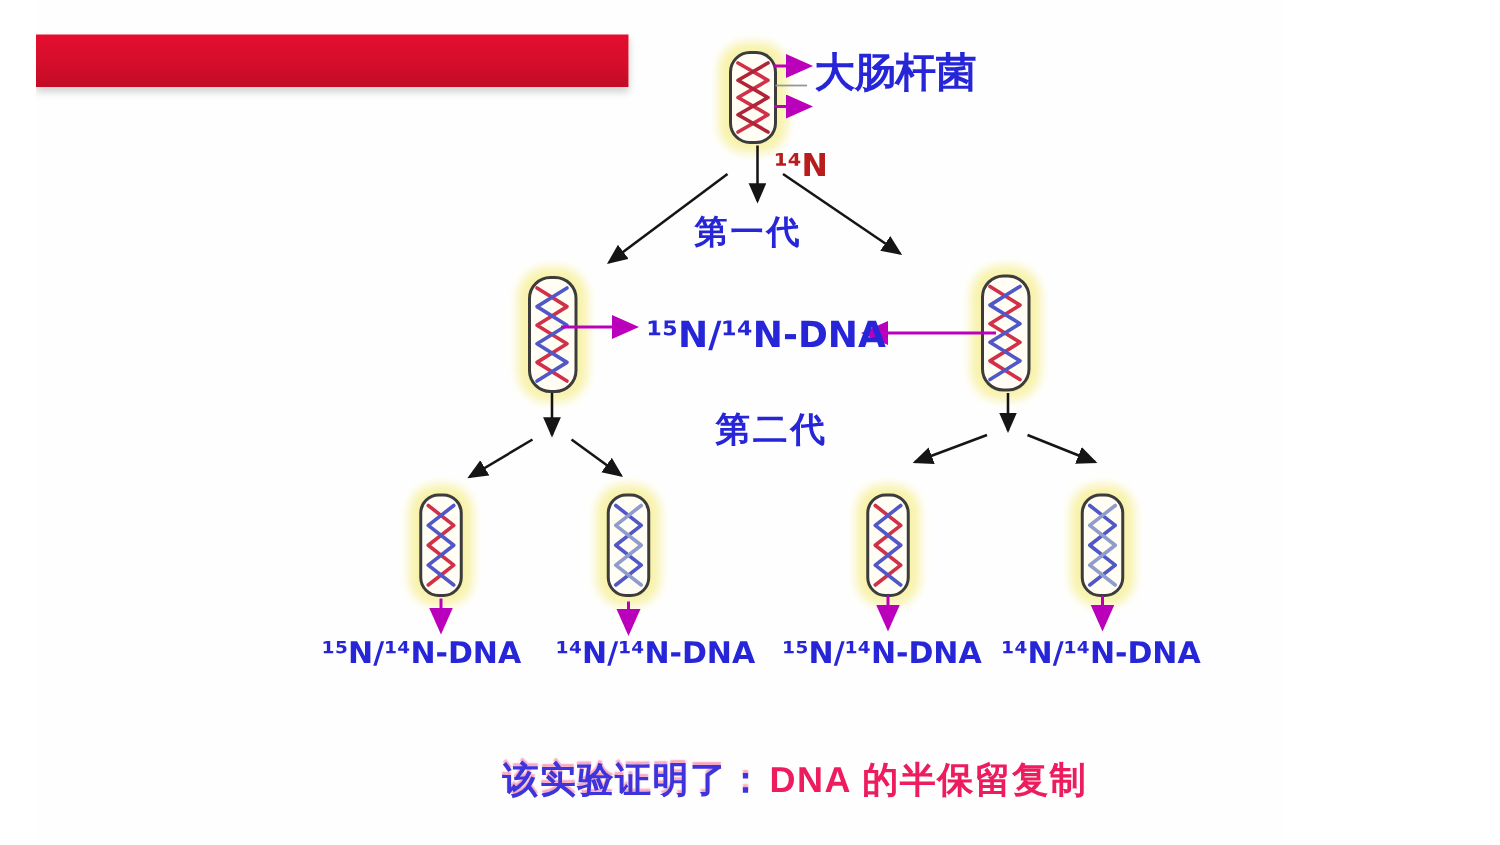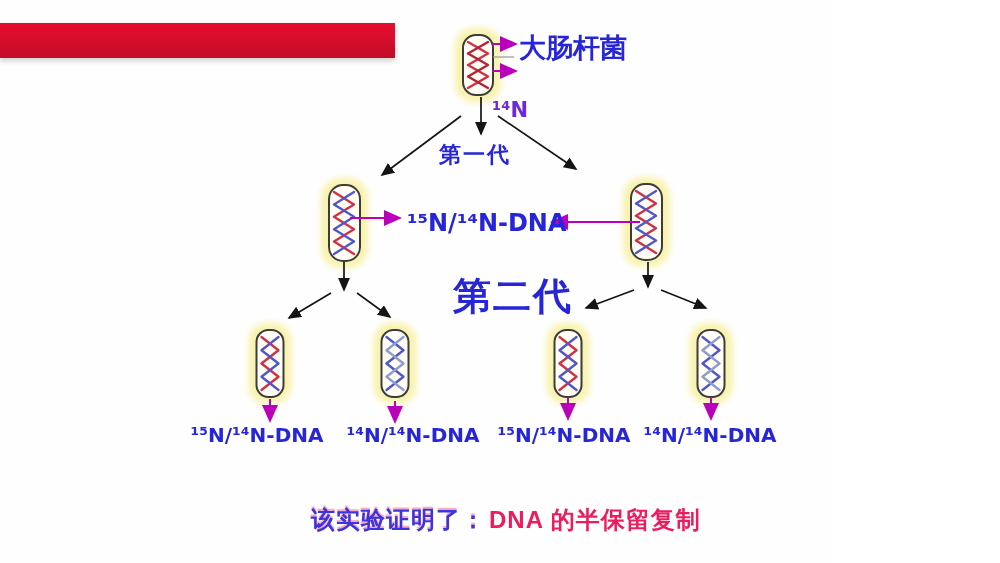--- a/index.html
+++ b/index.html
@@ -1,18 +1,18 @@
 <!DOCTYPE html>
 <html><head>
 <meta charset="utf-8">
 <style>
   html,body{margin:0;padding:0;background:#ffffff;}
   #slide{
     position:relative;width:832px;height:563px;background:#fefefe;
-    overflow:hidden;font-family:"Liberation Sans","DejaVu Sans",sans-serif;
+    overflow:hidden;font-family:"Liberation Sans","DejaVu Sans",sans-serif;margin-left:24px;
   }
   .abs{position:absolute;}
   
   #banner{
     left:0;top:23px;width:395px;height:35px;
     background:linear-gradient(180deg,#e60d2f 0%,#d40e2b 55%,#c20c27 100%);
     box-shadow:0 3px 5px rgba(0,0,0,0.18);
   }
   
   #corner-blob{
@@ -25,24 +25,24 @@
   .glow{fill:#f8f2a8;opacity:0.95;}
   .strand{fill:none;stroke-width:2.4;stroke-linejoin:round;stroke-linecap:round;}
   .blk{stroke:#151515;stroke-width:1.7;fill:none;}
   .mag{stroke:#bb00bb;stroke-width:2;fill:none;}
   .leader{stroke:#979797;stroke-width:1.2;fill:none;}
   
   .blue{color:#2626d8;font-weight:bold;}
   .sup-label{font-family:"DejaVu Sans",sans-serif;white-space:nowrap;}
   #ecoli-label{left:519px;top:30px;font-size:27px;}
   #parent-dna-label{left:516px;top:60px;font-size:23px;}
-  #n14-label{left:492px;top:98px;font-size:21px;font-weight:bold;color:#6d28d9;}
+  #n14-label{left:492px;top:98px;font-size:21px;font-weight:bold;color:#b91c1c;}
   #gen1-label{left:439px;top:140px;font-size:22px;letter-spacing:2px;}
   #gen1-dna-label{left:407px;top:209px;font-size:24px;}
-  #gen2-label{left:453px;top:271px;font-size:38px;letter-spacing:2px;}
+  #gen2-label{left:453px;top:271px;font-size:23px;letter-spacing:2px;}
   .bottom-label{top:423px;font-size:20px;transform:translateX(-50%);}
   #g2l1{left:257px;} #g2l2{left:413px;} #g2l3{left:564px;} #g2l4{left:710px;}
   #conclusion-prefix{
     left:311px;top:504px;font-size:24px;font-weight:bold;color:#3c34dc;
     text-shadow:0 -2px 1px rgba(237,30,99,0.4);letter-spacing:1px;
   }
   #conclusion-highlight{
     left:489px;top:504px;font-size:24px;font-weight:bold;color:#ed1c5e;letter-spacing:1px;
   }
 </style>

